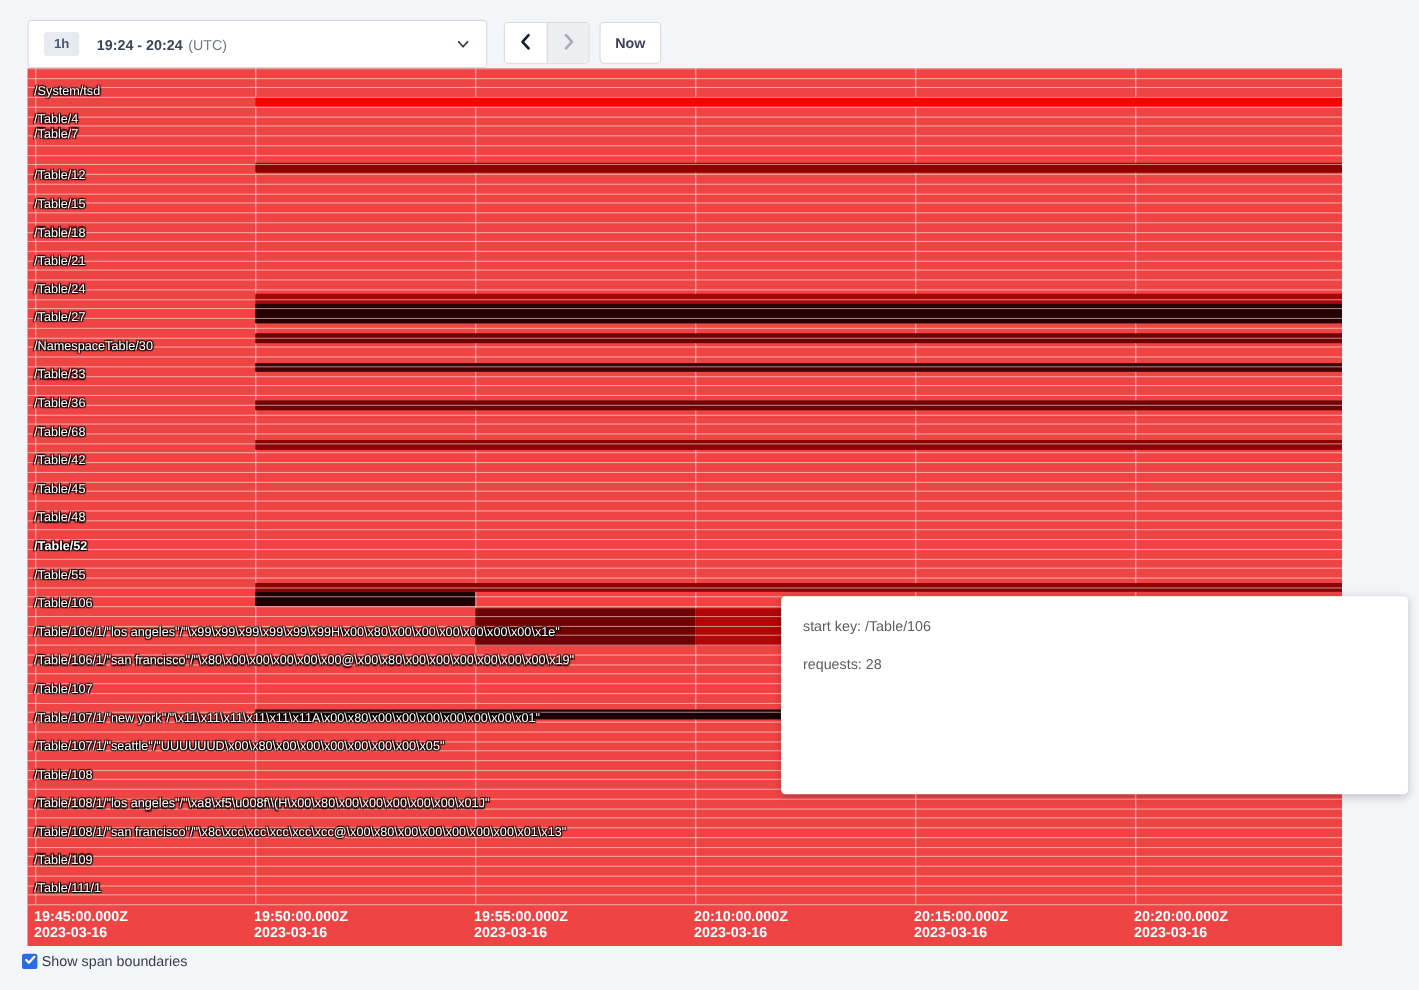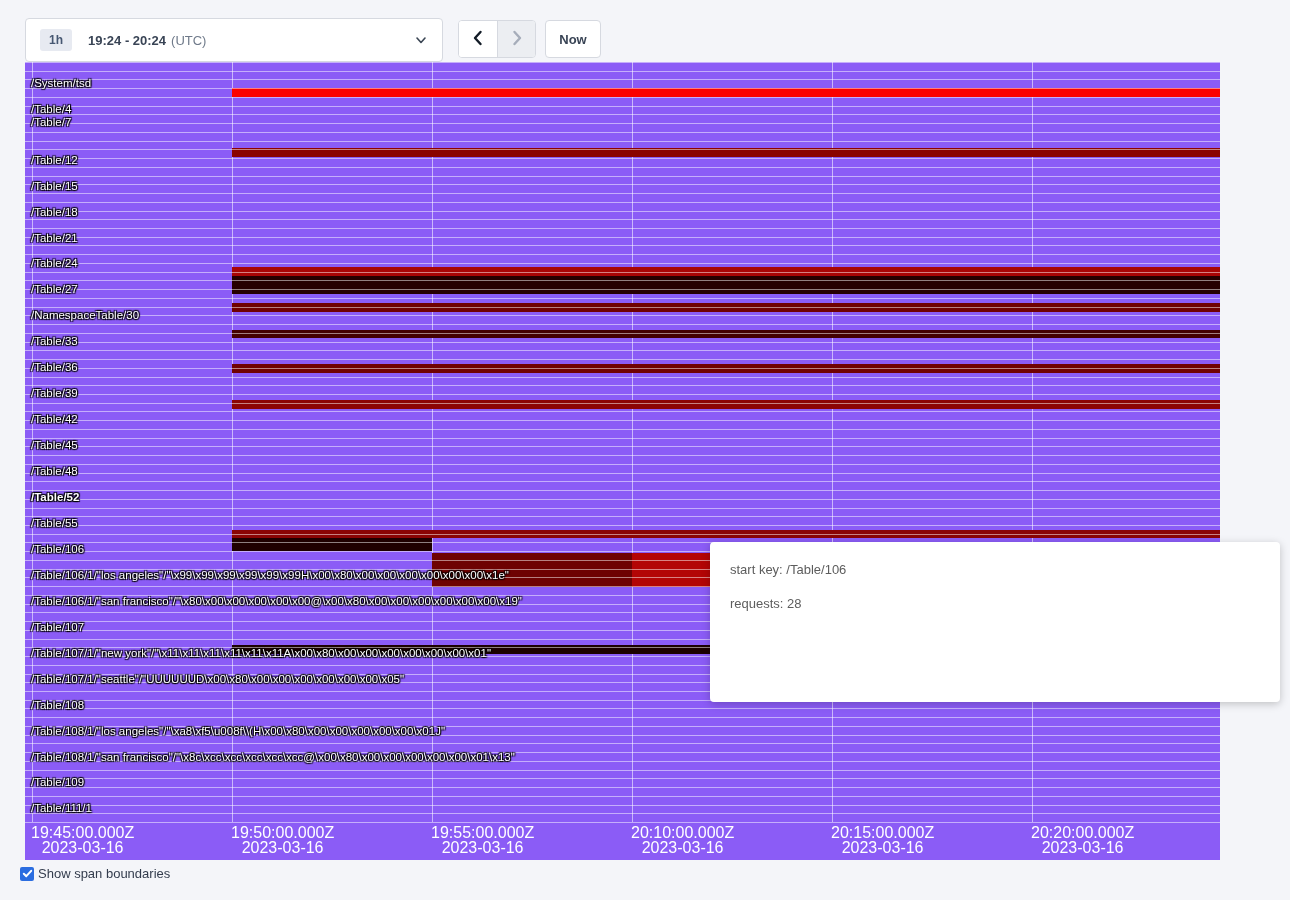--- a/index.html
+++ b/index.html
@@ -48,25 +48,25 @@
   .hline { position:absolute; left:0; width:1195px; height:1px;
            background:rgba(255,255,255,0.5); z-index:3; }
   .vline { position:absolute; top:0; width:1px;
            background:rgba(255,255,255,0.55); z-index:1; }
   .band  { position:absolute; z-index:2; }
   .spanlabel {
     position:absolute; left:6px; z-index:4; color:#ffffff; font-size:11.5px;
     white-space:nowrap;
     text-shadow:1px 1px 1px #000, -1px 1px 1px #000, 1px -1px 1px #000, -1px -1px 1px #000;
   }
-  .tick { position:absolute; z-index:4; color:#ffffff; font-size:16px;
-          font-weight:400; line-height:15px; white-space:nowrap;text-align:center; }
+  .tick { position:absolute; z-index:4; color:#ffffff; font-size:13px;
+          font-weight:700; line-height:15px; white-space:nowrap; }
   
   .tooltip {
-    position:absolute; left:710px; top:542px; width:570px; height:160px;
+    position:absolute; left:710px; top:542px; width:570px; height:180px;
     background:#ffffff; border-radius:4px; z-index:10;
     box-shadow:0 2px 8px rgba(0,0,0,0.22);
     padding:11px 20px; 
   }
   .tooltip .tline {
     font-size:13px; color:#5d5d5d; line-height:34px; white-space:nowrap;
   }
   
   .footer { position:absolute; left:20px; top:866px; display:flex; align-items:center; }
   .checkbox {
@@ -101,21 +101,21 @@
     <span>
       <svg width="16" height="18" viewBox="0 0 16 18">
           <path d="M5.5 3 L11 9 L5.5 15" fill="none" stroke="#a6adba" stroke-width="2.4" stroke-linecap="round" stroke-linejoin="round"></path>
         </svg>
     </span>
   </button>
 </div>
 
 <button class="now-btn">Now</button>
 
-<div id="hm" style="background: #8b5cf6;">
+<div id="hm" style="background: #ef4444;">
     <div class="hline" style="top: 0px;"></div>
     <div class="hline" style="top: 8.74px;"></div>
     <div class="hline" style="top: 17.47px;"></div>
     <div class="hline" style="top: 26.21px;"></div>
     <div class="hline" style="top: 34.94px;"></div>
     <div class="hline" style="top: 43.68px;"></div>
     <div class="hline" style="top: 52.42px;"></div>
     <div class="hline" style="top: 61.15px;"></div>
     <div class="hline" style="top: 69.89px;"></div>
     <div class="hline" style="top: 78.62px;"></div>
@@ -221,21 +221,21 @@
     <div class="spanlabel" style="top: 54px;">/Table/7</div>
     <div class="spanlabel" style="top: 92px;">/Table/12</div>
     <div class="spanlabel" style="top: 118px;">/Table/15</div>
     <div class="spanlabel" style="top: 144px;">/Table/18</div>
     <div class="spanlabel" style="top: 170px;">/Table/21</div>
     <div class="spanlabel" style="top: 195px;">/Table/24</div>
     <div class="spanlabel" style="top: 221px;">/Table/27</div>
     <div class="spanlabel" style="top: 247px;">/NamespaceTable/30</div>
     <div class="spanlabel" style="top: 273px;">/Table/33</div>
     <div class="spanlabel" style="top: 299px;">/Table/36</div>
-    <div class="spanlabel" style="top: 325px;">/Table/39</div>
+    <div class="spanlabel" style="top: 325px;">/Table/68</div>
     <div class="spanlabel" style="top: 351px;">/Table/42</div>
     <div class="spanlabel" style="top: 377px;">/Table/45</div>
     <div class="spanlabel" style="top: 403px;">/Table/48</div>
     <div class="spanlabel" style="top: 429px; font-weight: bold;">/Table/52</div>
     <div class="spanlabel" style="top: 455px;">/Table/55</div>
     <div class="spanlabel" style="top: 481px;">/Table/106</div>
     <div class="spanlabel" style="top: 507px;">/Table/106/1/"los angeles"/"\x99\x99\x99\x99\x99\x99H\x00\x80\x00\x00\x00\x00\x00\x00\x1e"</div>
     <div class="spanlabel" style="top: 533px;">/Table/106/1/"san francisco"/"\x80\x00\x00\x00\x00\x00@\x00\x80\x00\x00\x00\x00\x00\x00\x19"</div>
     <div class="spanlabel" style="top: 559px;">/Table/107</div>
     <div class="spanlabel" style="top: 585px;">/Table/107/1/"new york"/"\x11\x11\x11\x11\x11\x11A\x00\x80\x00\x00\x00\x00\x00\x00\x01"</div>

